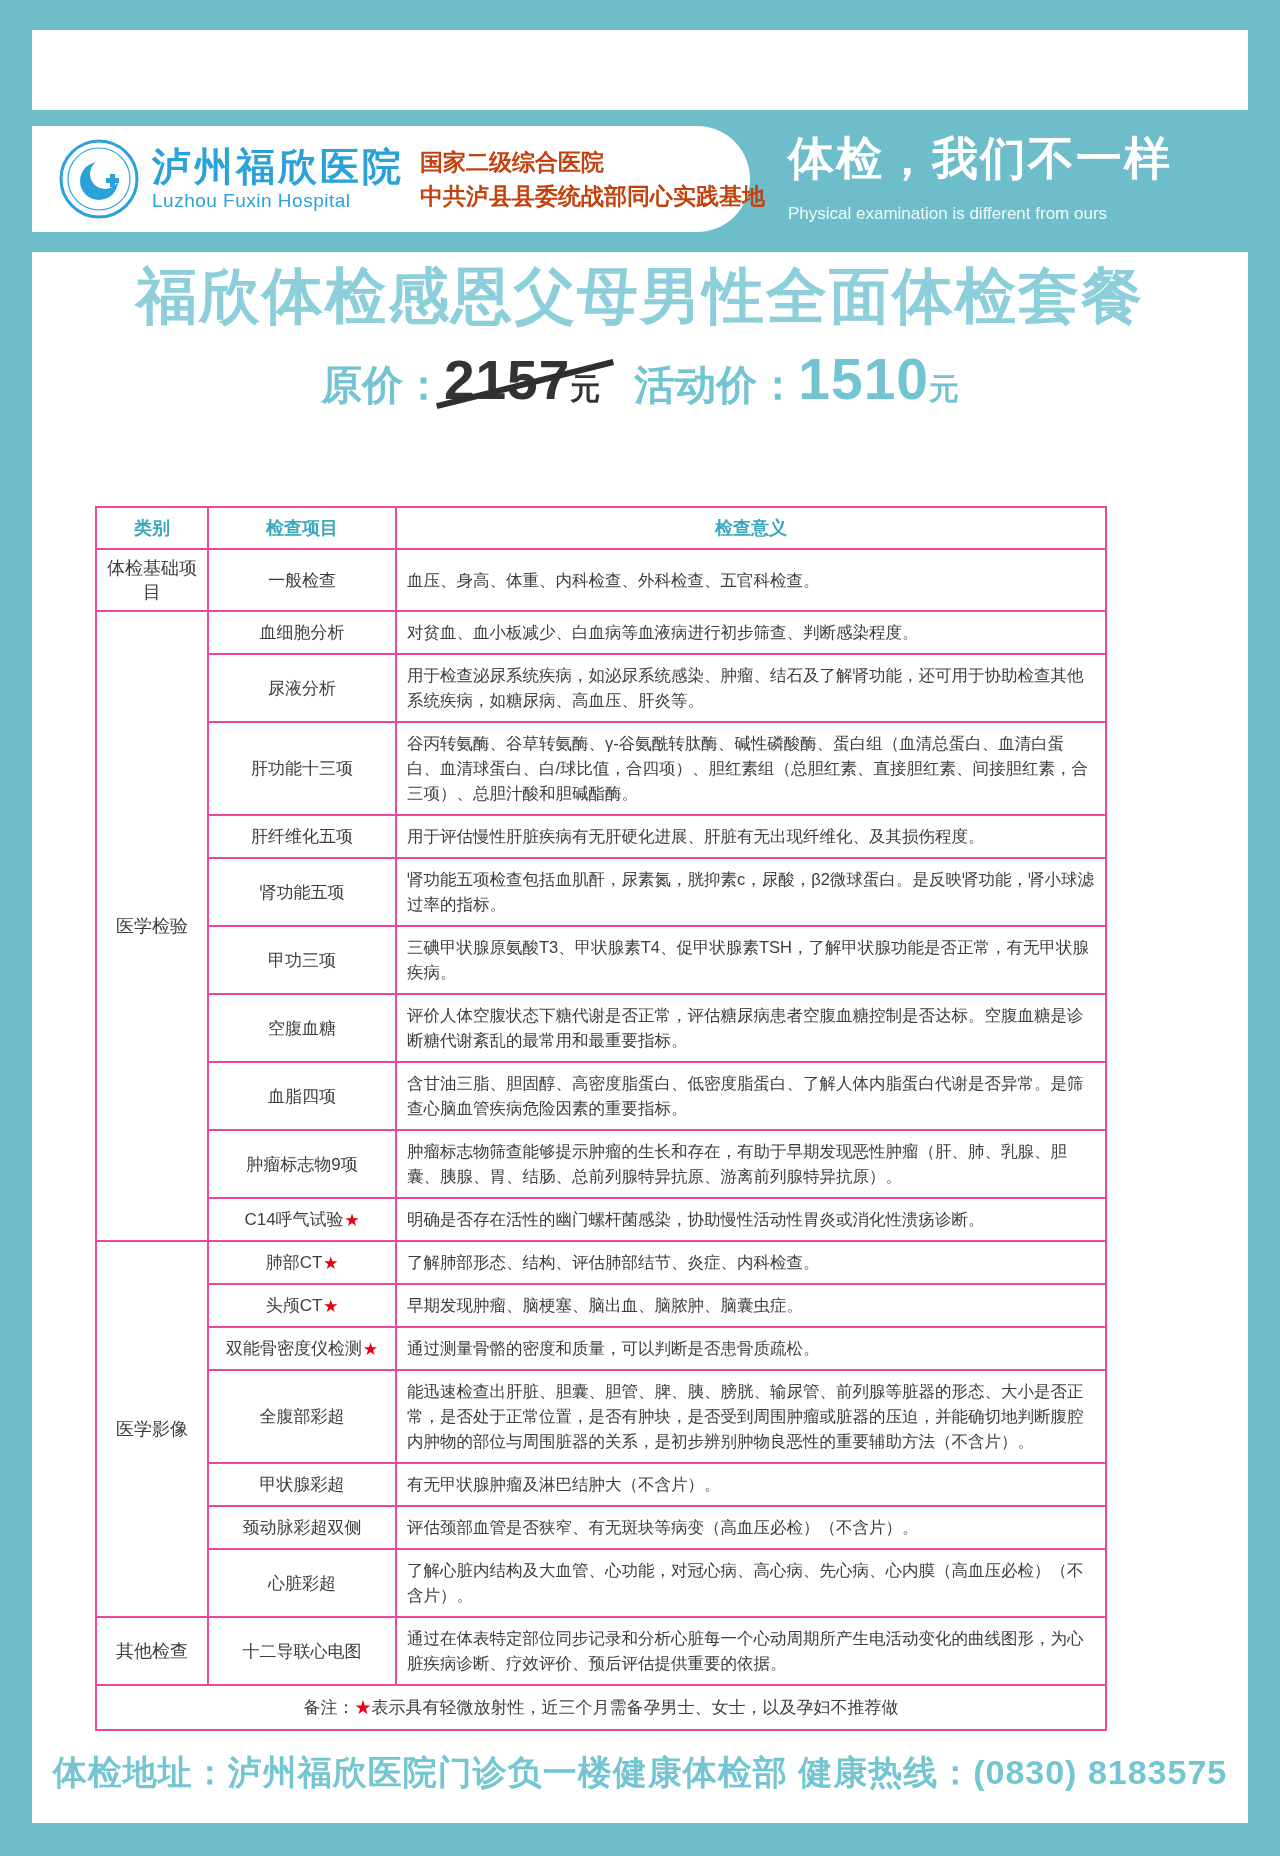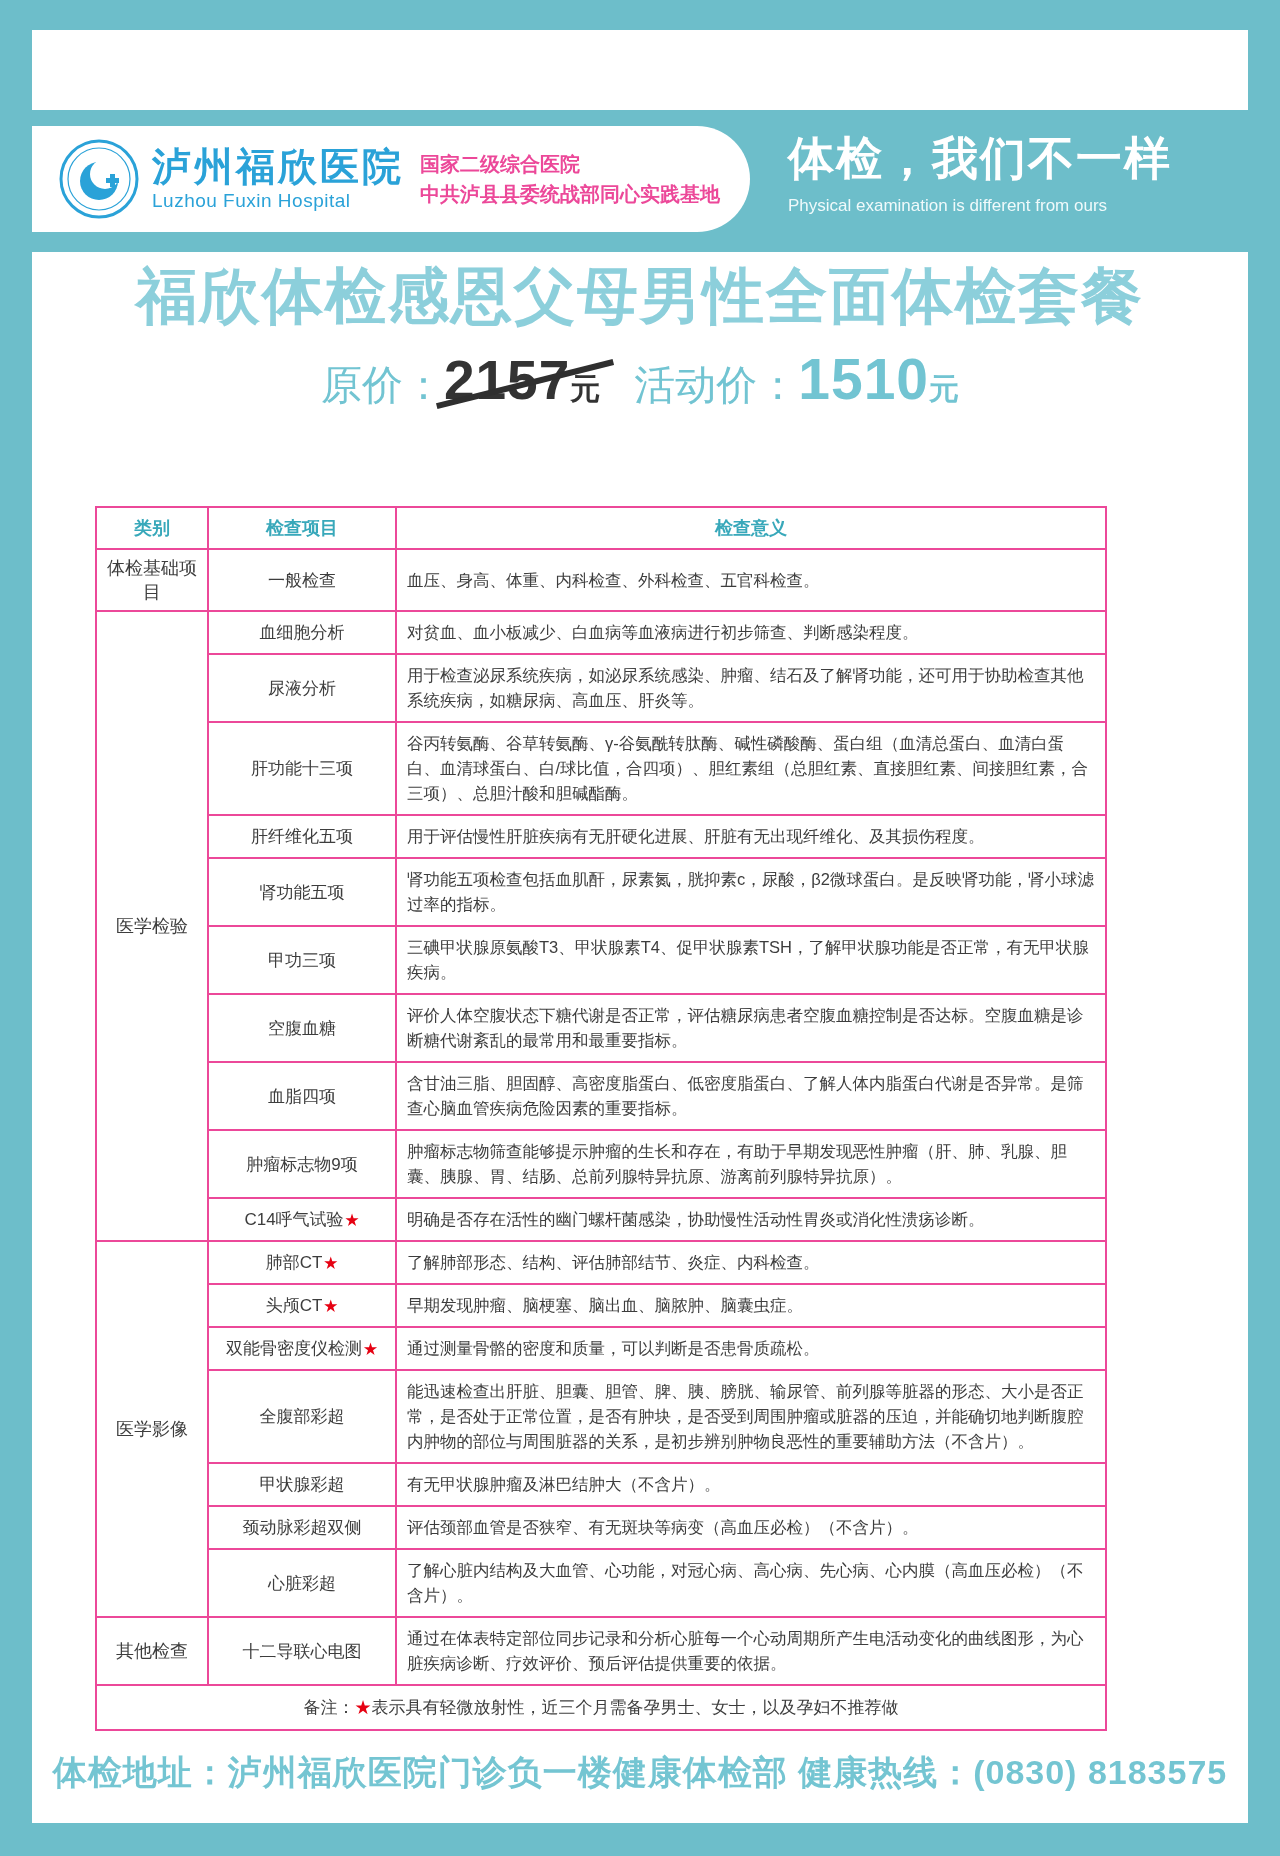--- a/index.html
+++ b/index.html
@@ -22,39 +22,39 @@
   .header-card {
     position:absolute; left:32px; top:126px; width:718px; height:106px;
     background:#ffffff; border-radius:0 58px 58px 0;
     display:flex; align-items:center; padding-left:26px; box-sizing:border-box;
   }
   .logo-wrap { width:82px; height:82px; flex:0 0 82px; }
   .name-block { margin-left:12px; line-height:1.05; white-space:nowrap; }
   .hospital-cn { font-size:39px; font-weight:bold; color:#2aa2d8; letter-spacing:3px; }
   .hospital-en { font-size:19px; font-weight:normal; color:#2aa2d8; margin-top:3px; letter-spacing:0.5px; }
   .red-block { margin-left:16px; line-height:1.5; white-space:nowrap; }
-  .red-line { font-size:20px; font-weight:bold; color:#ec4899; }
+  .red-line { font-size:23px; font-weight:bold; color:#c2410c; }
 
   .slogan-block { position:absolute; left:788px; top:128px; width:460px; }
   .slogan-cn { font-size:46px; font-weight:bold; color:#ffffff; letter-spacing:2px; white-space:nowrap; }
-  .slogan-en { font-size:17px; color:#f0fafb; margin-top:6px; white-space:nowrap; }
+  .slogan-en { font-size:17px; color:#f0fafb; margin-top:14px; white-space:nowrap; }
 
   
   .main-title {
     position:absolute; top:256px; left:0; width:100%;
     text-align:center; font-size:61px; font-weight:bold; color:#8ccfdb;
     letter-spacing:2px; white-space:nowrap;
   }
 
   
   .price-row {
     position:absolute; top:346px; left:0; width:100%;
     text-align:center; white-space:nowrap;
   }
-  .price-label { font-size:41px; font-weight:normal; color:#72c4d2; }
+  .price-label { font-size:41px; font-weight:bold; color:#72c4d2; }
   .orig-wrap { position:relative; display:inline-block; margin-right:34px; }
   .orig-num { font-size:55px; font-weight:bold; color:#333333; letter-spacing:1px; }
   .orig-unit { font-size:30px; font-weight:bold; color:#333333; }
   .strike-line {
     position:absolute; left:-10px; right:-16px; top:52%;
     border-top:6px solid #2f2f2f; transform:rotate(-14deg);
   }
   .promo-num { font-size:57px; font-weight:bold; color:#72c4d2; letter-spacing:1px; }
   .promo-unit { font-size:30px; font-weight:bold; color:#72c4d2; }
 

